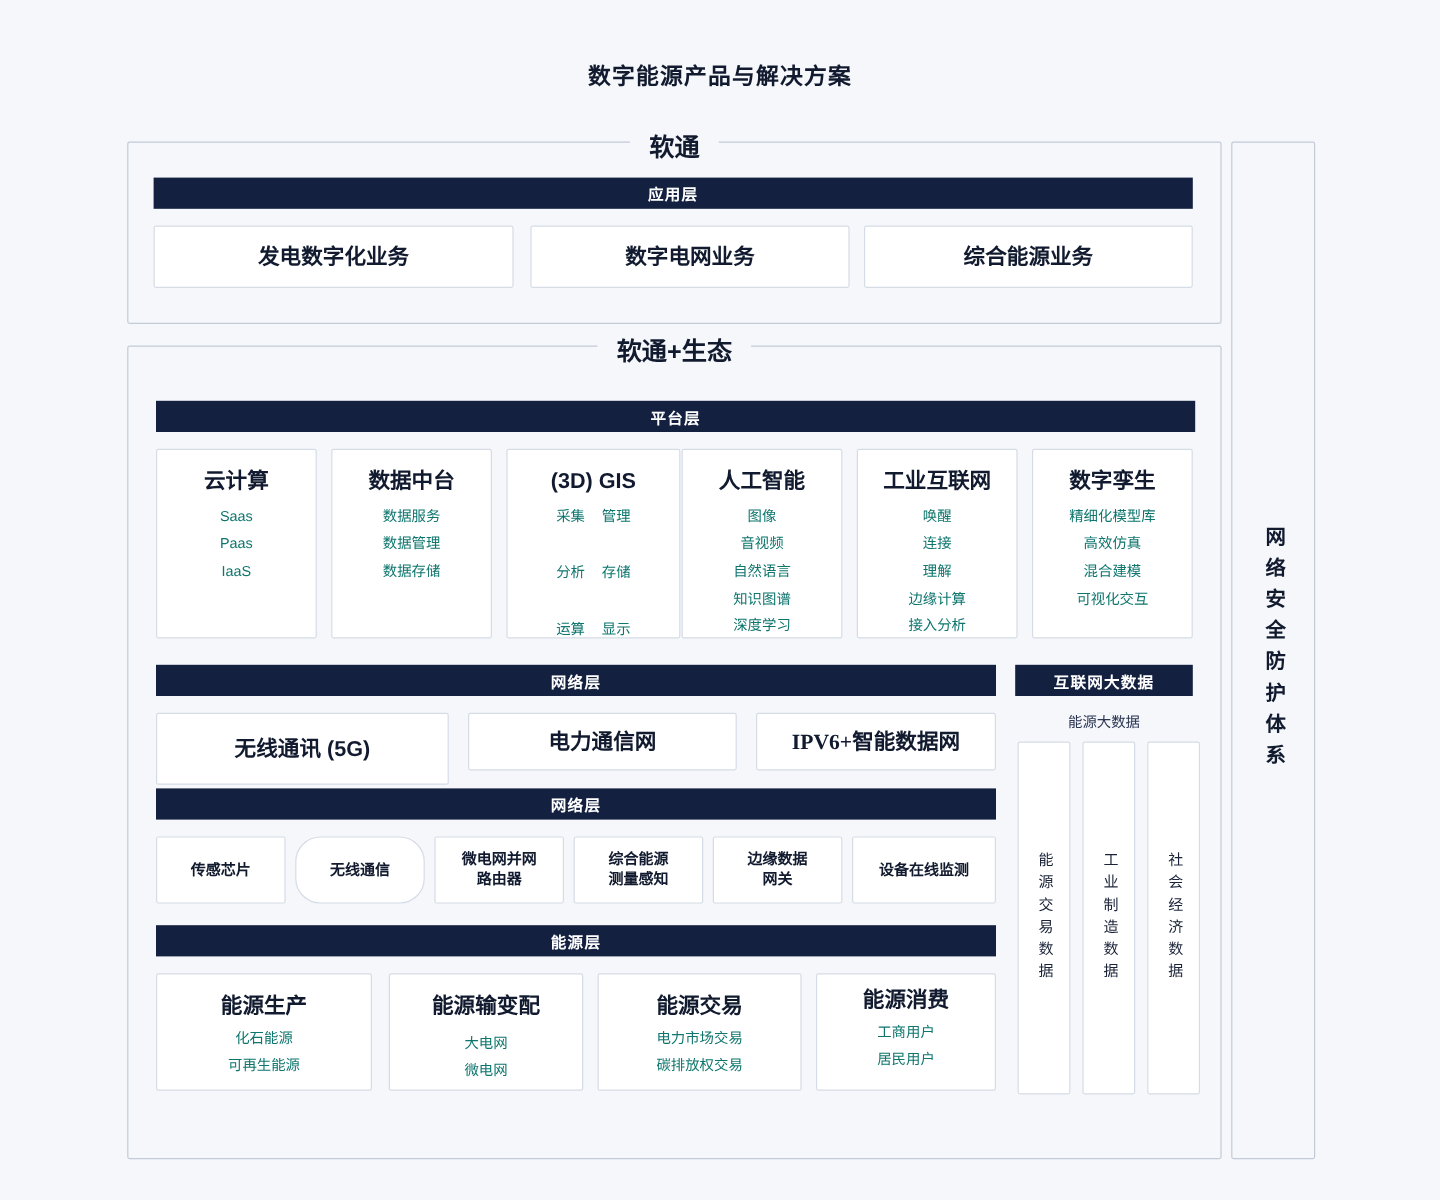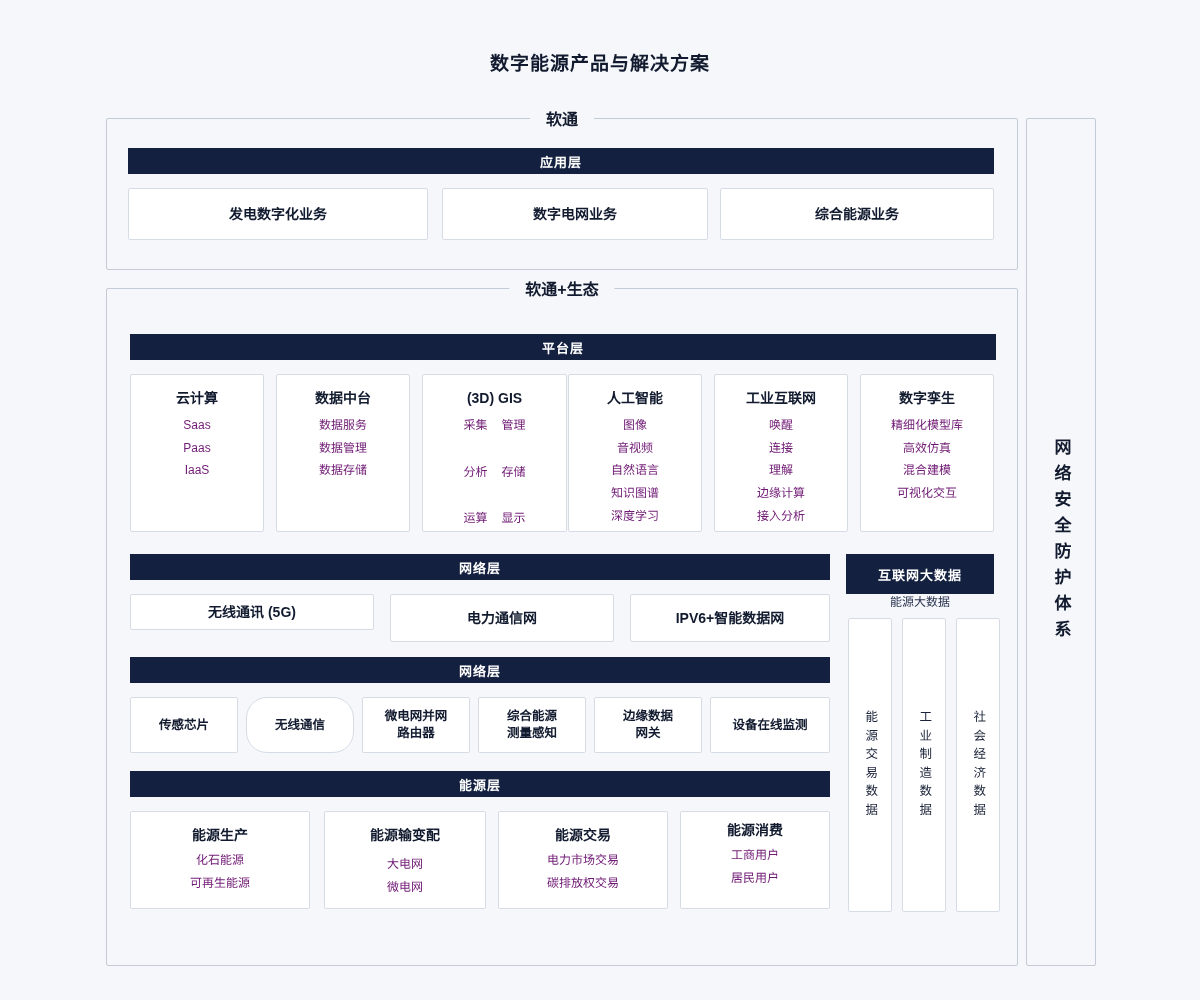--- a/index.html
+++ b/index.html
@@ -37,21 +37,21 @@
     border-radius: 2px;
     background: transparent;
   }
   .group-title {
     position: absolute;
     top: -13px;
     left: 50%;
     transform: translateX(-50%);
     background: #f5f7fa;
     padding: 0 16px;
-    font-size: 16px;
+    font-size: 21px;
     font-weight: bold;
     color: #111a2e;
     white-space: nowrap;
   }
   #group-ruantong { left: 0; top: 0; width: 910px; height: 150px; }
   #group-eco      { left: 0; top: 170px; width: 910px; height: 676px; }
 
   
   .band {
     position: absolute;
@@ -71,30 +71,30 @@
     border: 1px solid #d6dce6;
     border-radius: 2px;
     display: flex;
     flex-direction: column;
     align-items: center;
     justify-content: flex-start;
     box-sizing: border-box;
   }
   .card.center { justify-content: center; }
   .card-title {
-    font-size: 14px;
+    font-size: 18px;
     font-weight: bold;
     color: #111a2e;
     text-align: center;
     line-height: 1.35;
   }
   .card-title.sm { font-size: 12.5px; }
   .card-sub {
     font-size: 12px;
-    color: #701a75;
+    color: #0f766e;
     line-height: 1.9;
   }
   .col2 {
     display: flex;
     gap: 14px;
   }
   .col2 > div { display: flex; flex-direction: column; gap: 24px; }
 
   
   #security-bar {
@@ -223,27 +223,27 @@
   <div class="card" style="left:754px; top:256px; width:134px; height:158px; padding-top:14px;">
     <div class="card-title">数字孪生</div>
     <div class="card-sub" style="margin-top:6px;">精细化模型库</div>
     <div class="card-sub">高效仿真</div>
     <div class="card-sub">混合建模</div>
     <div class="card-sub">可视化交互</div>
   </div>
 
   <div class="band" style="left:24px; top:436px; width:700px; height:26px;">网络层</div>
 
-  <div class="card center" style="left:24px; top:476px; width:244px; height:36px;">
+  <div class="card center" style="left:24px; top:476px; width:244px; height:60px;">
     <div class="card-title">无线通讯 (5G)</div>
   </div>
   <div class="card center" style="left:284px; top:476px; width:224px; height:48px;">
     <div class="card-title">电力通信网</div>
   </div>
-  <div class="card center" style="left:524px; top:476px; width:200px; height:48px;">
+  <div class="card center" style="left:524px; top:476px; width:200px; height:48px;font-family:Liberation Serif, serif;">
     <div class="card-title">IPV6+智能数据网</div>
   </div>
 
   <div class="band" style="left:24px; top:539px; width:700px; height:26px;">网络层</div>
 
   <div class="card center" style="left:24px; top:579px; width:108px; height:56px;">
     <div class="card-title sm">传感芯片</div>
   </div>
   <div class="card center" style="left:140px; top:579px; width:108px; height:56px;border-radius:21px;">
     <div class="card-title sm">无线通信</div>
@@ -283,21 +283,21 @@
     <div class="card-sub" style="margin-top:4px;">电力市场交易</div>
     <div class="card-sub">碳排放权交易</div>
   </div>
 
   <div class="card" style="left:574px; top:693px; width:150px; height:98px; padding-top:9px;">
     <div class="card-title">能源消费</div>
     <div class="card-sub" style="margin-top:4px;">工商用户</div>
     <div class="card-sub">居民用户</div>
   </div>
 
-  <div class="band" style="left:740px; top:436px; width:148px; height:40px;">互联网大数据</div>
+  <div class="band" style="left:740px; top:436px; width:148px; height:26px;">互联网大数据</div>
 
   <div class="plain-label" style="left:740px; top:474px; width:148px;">能源大数据</div>
 
   <div class="vcard" style="left:742px; top:500px; width:42px; height:292px;">
     <div class="vtext-sm">能源交易数据</div>
   </div>
   <div class="vcard" style="left:796px; top:500px; width:42px; height:292px;">
     <div class="vtext-sm">工业制造数据</div>
   </div>
   <div class="vcard" style="left:850px; top:500px; width:42px; height:292px;">

